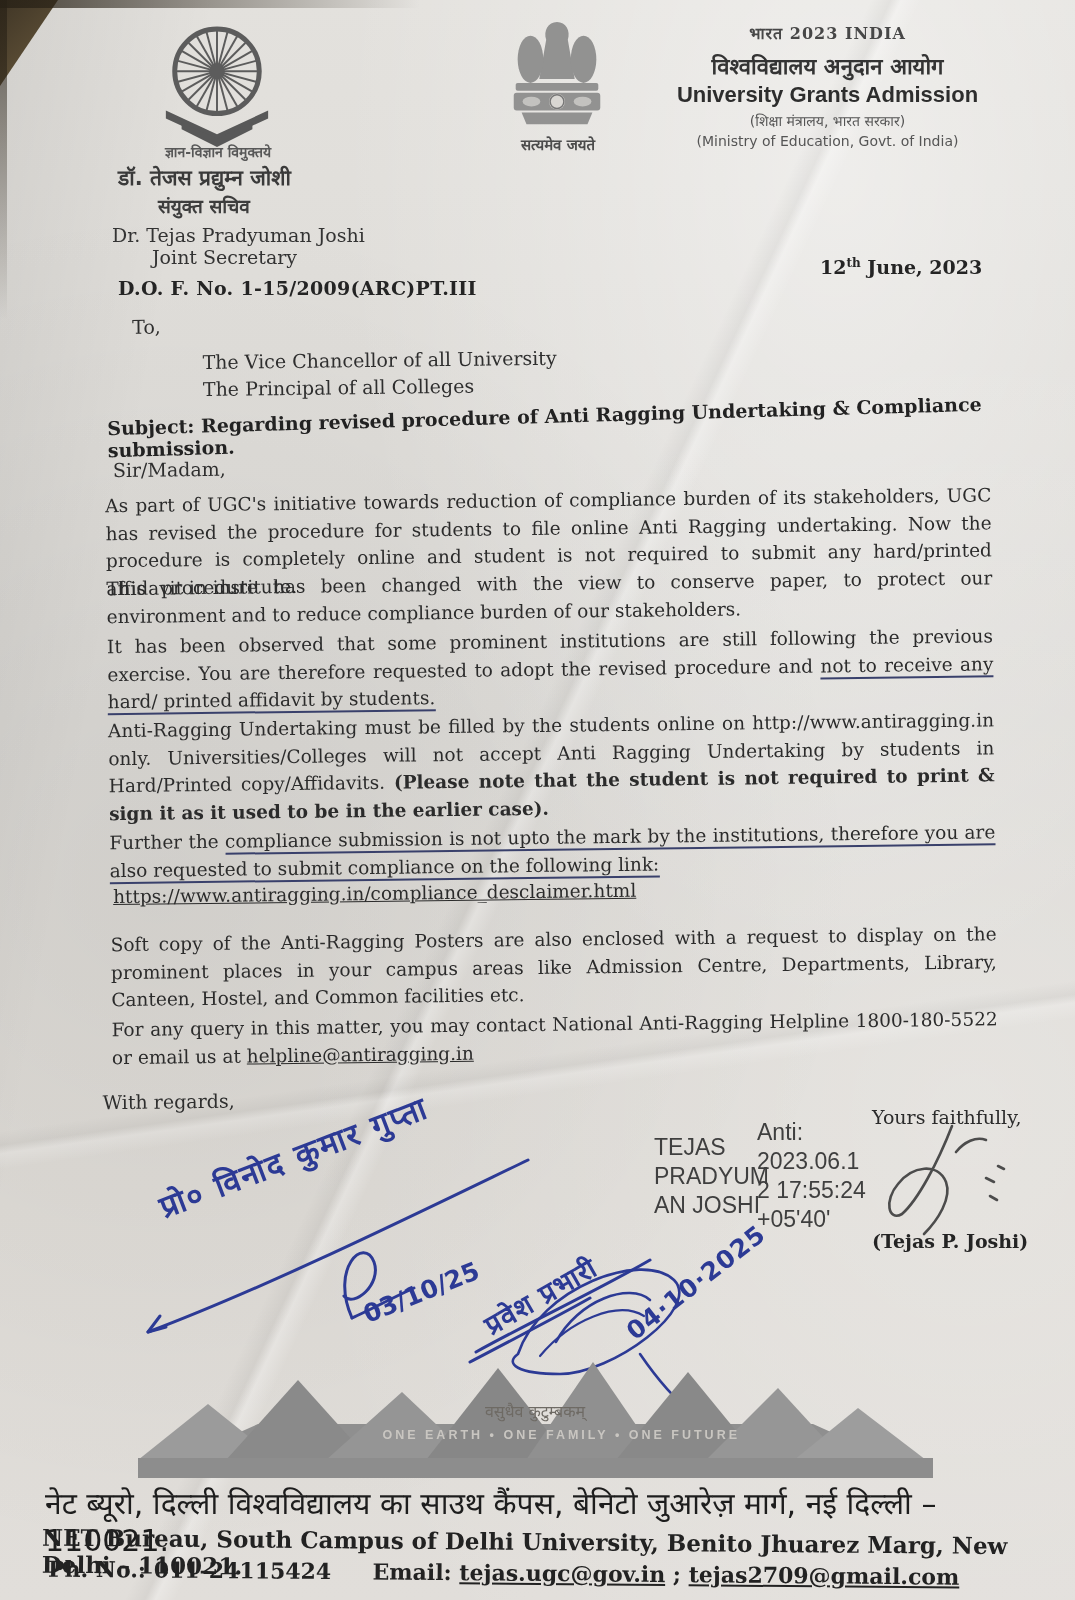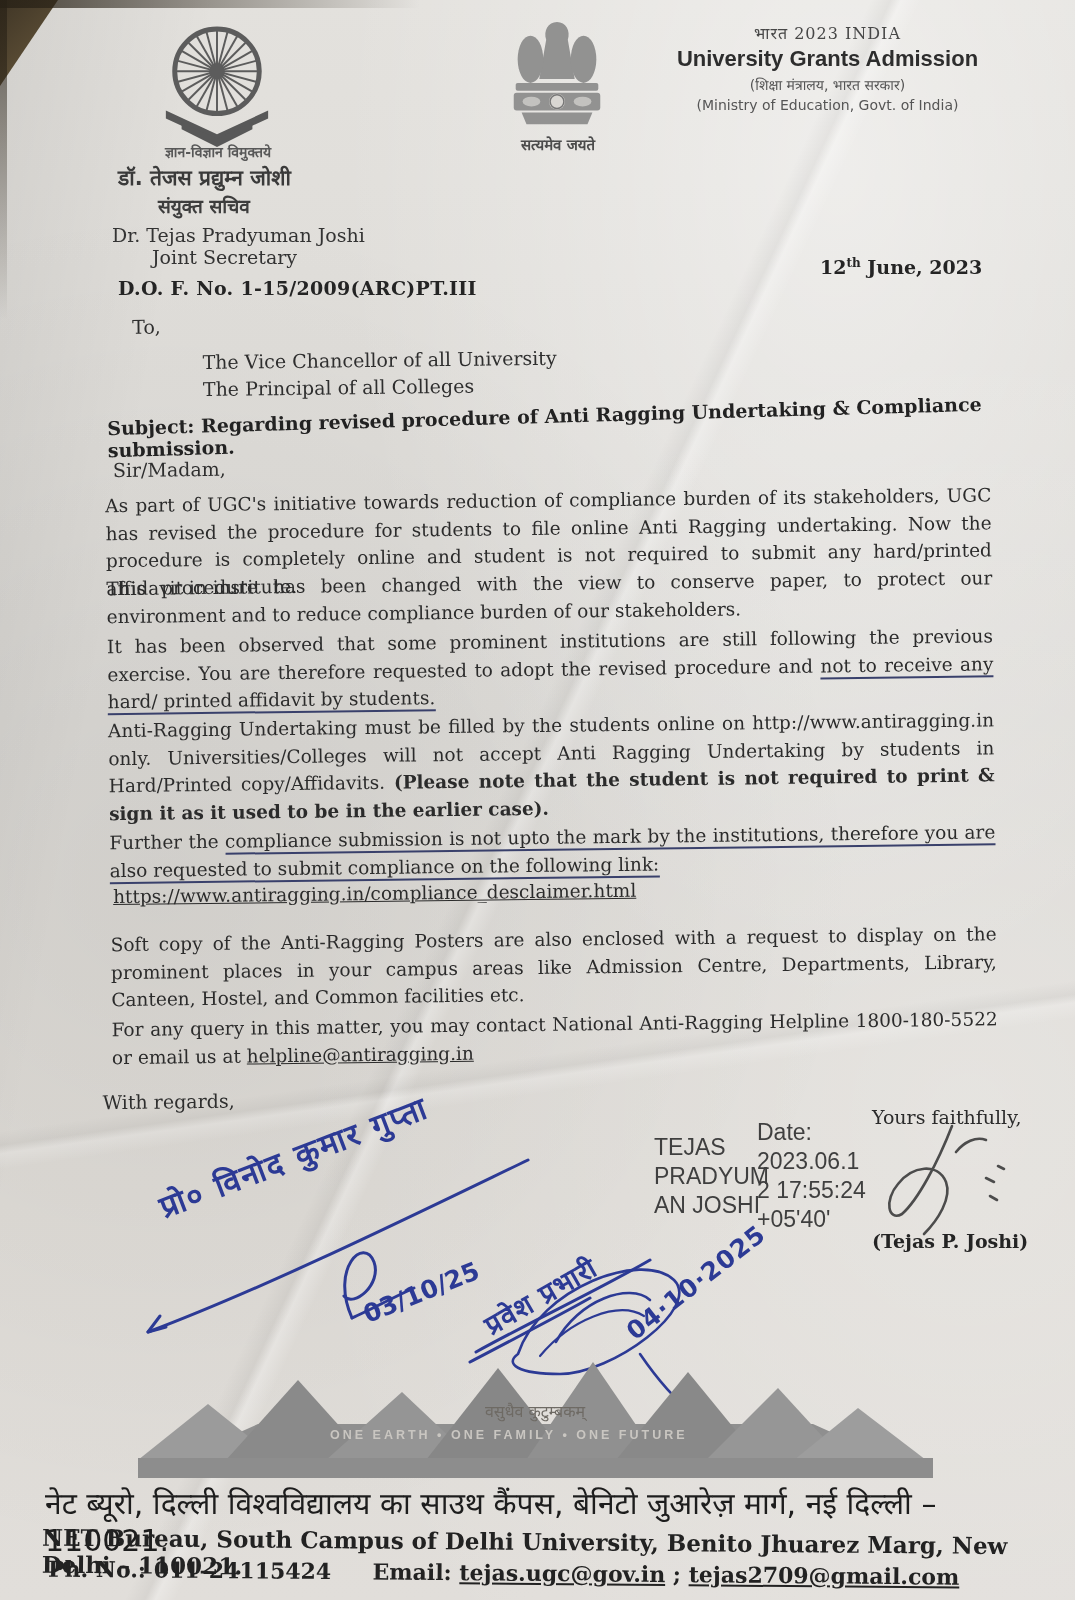--- a/index.html
+++ b/index.html
@@ -28,21 +28,21 @@
   .name-hi{left:118px;top:163px;font-size:21px;font-weight:700;color:#3a3a3a;font-family:"DejaVu Sans","Liberation Sans",sans-serif;}
   .desig-hi{left:158px;top:193px;font-size:19px;font-weight:700;color:#3d3d3d;font-family:"DejaVu Sans","Liberation Sans",sans-serif;}
   .name-en{left:112px;top:224px;font-size:19px;color:#333;}
   .desig-en{left:152px;top:246px;font-size:19px;color:#333;}
   .ref-no{left:118px;top:277px;font-size:19px;font-weight:700;color:#242424;letter-spacing:.3px;}
   .emblem{left:498px;top:16px;width:118px;height:122px;}
   .emblem-motto{left:468px;top:134px;width:180px;text-align:center;font-size:15px;font-weight:700;color:#4c4c4c;font-family:"DejaVu Sans","Liberation Sans",sans-serif;}
   .g20{left:655px;top:22px;width:345px;text-align:center;}
   .g20-row{display:flex;align-items:center;justify-content:center;gap:2px;}
   .g20-text{font-family:"Liberation Sans","DejaVu Sans",sans-serif;font-size:86px;font-weight:700;color:#5b5b5b;letter-spacing:-4px;line-height:90px;}
-  .g20-tagline{font-size:16px;font-weight:400;color:#474747;margin-top:0px;letter-spacing:1px;}
+  .g20-tagline{font-size:16px;font-weight:700;color:#474747;margin-top:0px;letter-spacing:1px;}
   .org-hi{font-size:22px;font-weight:700;color:#343434;margin-top:6px;font-family:"DejaVu Sans","Liberation Sans",sans-serif;}
   .org-en{font-family:"Liberation Sans","DejaVu Sans",sans-serif;font-size:22px;font-weight:700;color:#2d2d2d;margin-top:2px;}
   .ministry{font-size:14px;color:#555;margin-top:3px;font-family:"DejaVu Sans","Liberation Sans",sans-serif;}
   .letter-date{left:820px;top:256px;font-size:19px;font-weight:700;color:#242424;}
   .letter-date sup{font-size:12px;}
 
   
   .letter-body{position:absolute;left:0;top:0;width:1075px;height:1200px;transform:rotate(-0.7deg);transform-origin:120px 400px;}
   .b-abs{position:absolute;}
   .to-label{left:133px;top:316px;font-size:19px;}
@@ -67,21 +67,21 @@
   .dsig-name{position:absolute;left:654px;top:1133px;width:108px;font-family:"Liberation Sans","DejaVu Sans",sans-serif;
     font-size:23px;color:#3f3f3f;line-height:29px;}
   .dsig-date{position:absolute;left:757px;top:1118px;width:118px;font-family:"Liberation Sans","DejaVu Sans",sans-serif;
     font-size:23px;color:#3f3f3f;line-height:29px;}
   .closing{position:absolute;left:872px;top:1106px;font-size:19px;color:#2b2b2b;}
   .signer{position:absolute;left:872px;top:1230px;font-size:19px;font-weight:700;color:#242424;}
 
   
   .lotus{position:absolute;left:138px;top:1362px;width:795px;height:118px;}
   .wm-hi{position:absolute;left:380px;top:1400px;width:310px;text-align:center;font-size:16px;font-weight:400;color:#6e6a64;font-family:"DejaVu Sans","Liberation Sans",sans-serif;}
-  .wm-en{position:absolute;left:330px;top:1428px;width:410px;text-align:left;font-size:12.5px;font-weight:700;
+  .wm-en{position:absolute;left:330px;top:1428px;width:410px;text-align:right;font-size:12.5px;font-weight:700;
     letter-spacing:3px;color:#c9c6c1;font-family:"Liberation Sans","DejaVu Sans",sans-serif;}
   .footer-hi{position:absolute;left:45px;top:1482px;width:990px;font-size:30px;color:#1d1d1d;font-family:"DejaVu Sans","Liberation Sans",sans-serif;}
   .footer-en{position:absolute;left:42px;top:1528px;width:1000px;font-size:23px;font-weight:600;color:#222;transform:rotate(0.5deg);}
   .footer-ph{position:absolute;left:48px;top:1560px;width:1000px;font-size:22px;font-weight:600;color:#222;transform:rotate(0.5deg);}
   .footer-ph .email{text-decoration:underline;}
   .sp{display:inline-block;width:26px;}
   .pen-overlay{position:absolute;left:0;top:0;pointer-events:none;}
 </style>
 </head>
 <body>
@@ -134,20 +134,21 @@
     </g>
     <circle cx="60" cy="87" r="8" fill="#d9d7d3"></circle>
     <circle cx="60" cy="87" r="7" fill="none" stroke="#777" stroke-width="1.5"></circle>
     <ellipse cx="34" cy="87" rx="9" ry="5" fill="#d9d7d3" opacity=".7"></ellipse>
     <ellipse cx="86" cy="87" rx="9" ry="5" fill="#d9d7d3" opacity=".7"></ellipse>
   </svg>
   <div class="hdr-abs emblem-motto">सत्यमेव जयते</div>
 
   <div class="hdr-abs g20">
     <div class="g20-tagline">भारत 2023 INDIA</div>
+    <div class="org-hi">विश्वविद्यालय अनुदान आयोग</div>
     <div class="org-en">University Grants Admission</div>
     <div class="ministry">(शिक्षा मंत्रालय, भारत सरकार)</div>
     <div class="ministry">(Ministry of Education, Govt. of India)</div>
   </div>
 
   <div class="hdr-abs letter-date"><span>12</span><sup>th</sup><span> June, 2023</span></div>
 
   <div class="letter-body">
     <div class="b-abs to-label">To,</div>
     <div class="b-abs recipients">
@@ -172,21 +173,21 @@
   <div class="hw hw-date1">03/10/25</div>
   <div class="hw hw-role">प्रवेश प्रभारी</div>
   <div class="hw hw-date2">04·10·2025</div>
 
   <div class="dsig-name">
       <div>TEJAS</div>
       <div>PRADYUM</div>
       <div>AN JOSHI</div>
     </div>
   <div class="dsig-date">
-    <div>Date:</div>
+    <div>Anti:</div>
     <div>
         <div>2023.06.1</div>
         <div>2 17:55:24</div>
         <div>+05'40'</div>
       </div>
   </div>
   <div class="closing">Yours faithfully,</div>
   <div class="signer">(Tejas P. Joshi)</div>
 
   <svg class="pen-overlay" width="1075" height="1600">

